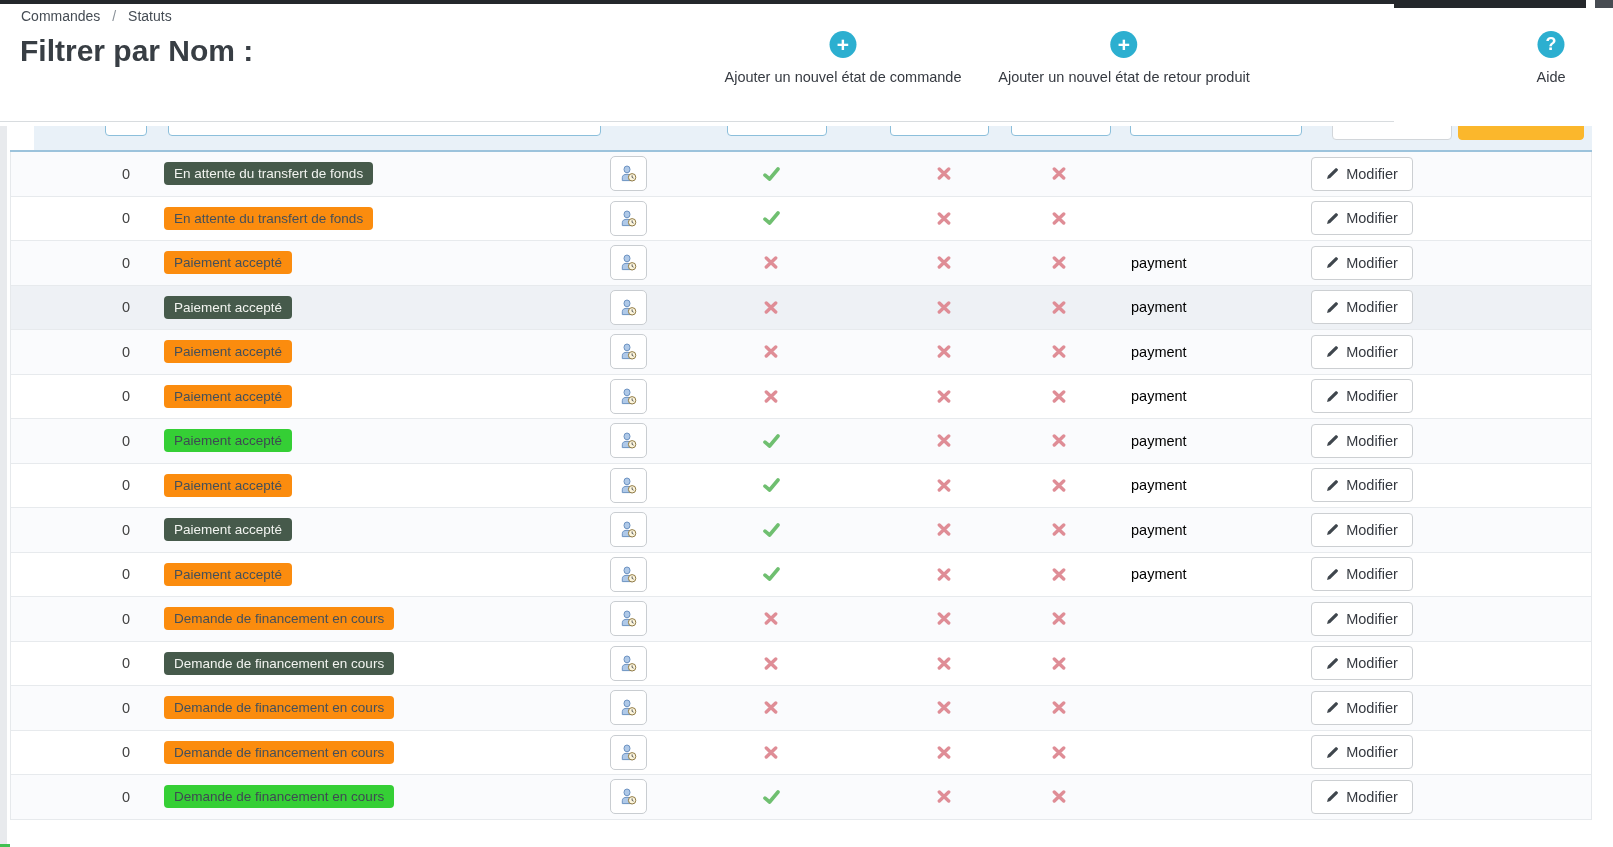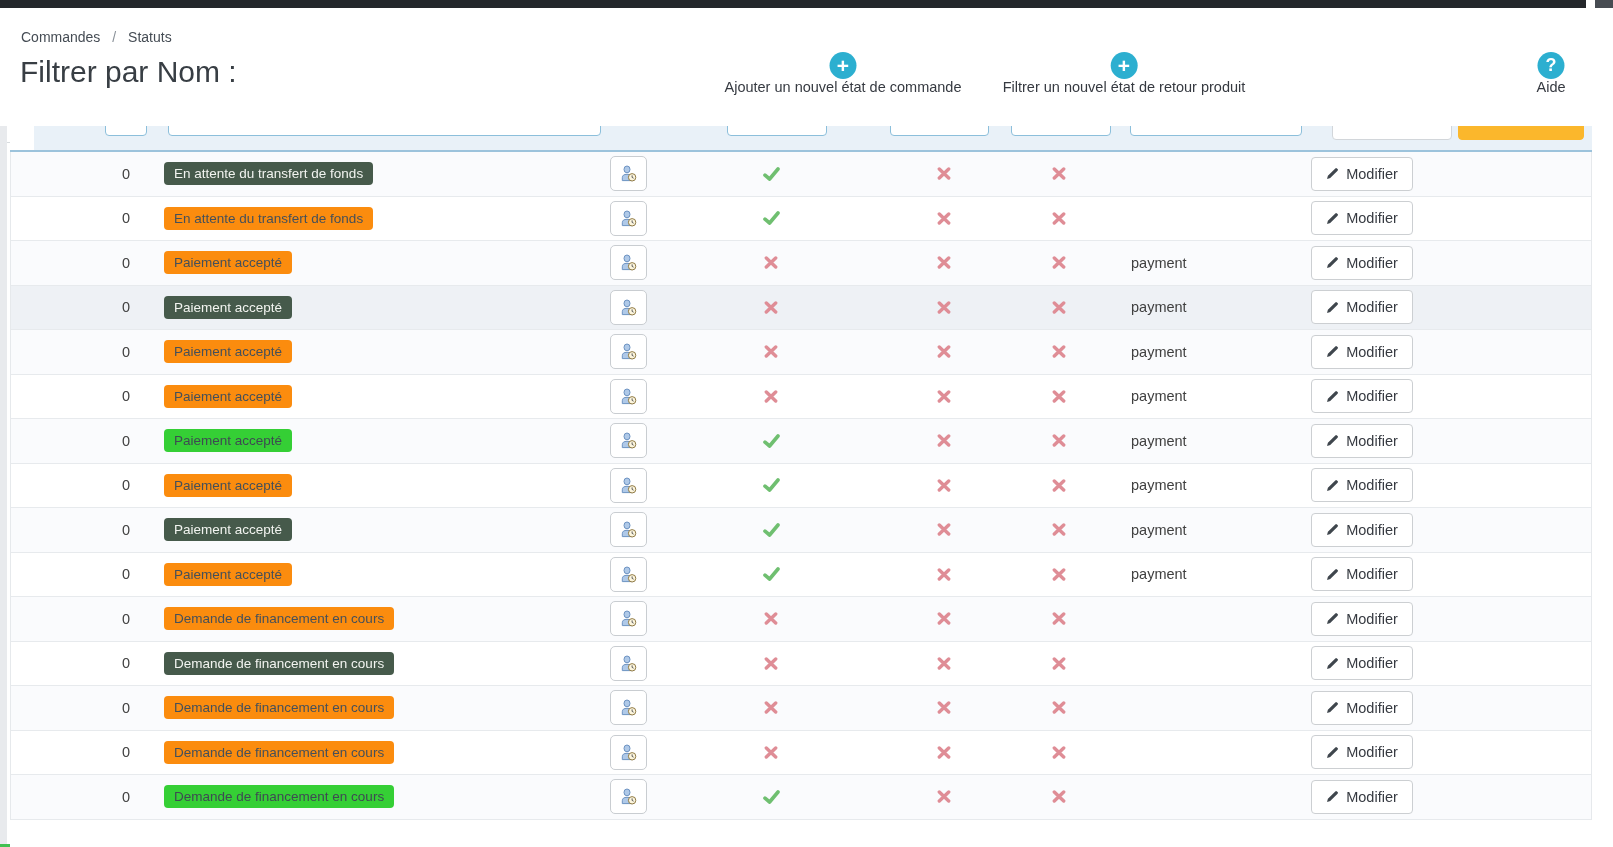--- a/index.html
+++ b/index.html
@@ -6,30 +6,30 @@
   html,body { width:1613px; height:847px; overflow:hidden; background:#fff;
     font-family:"Liberation Sans","DejaVu Sans",sans-serif; color:#363A41; }
   .stage { position:relative; width:1613px; height:847px; }
 
   
   .topbar { position:absolute; top:0; left:0; width:1613px; height:8px; background:#24272B; }
   .topbar-gap { position:absolute; top:0; left:1586px; width:9px; height:8px; background:#fff; }
   .topbar-right { position:absolute; top:0; left:1595px; width:18px; height:8px; background:#474C52; }
 
   
-  .header { position:absolute; top:25px; left:0; width:1394px; height:118px; background:#fff;
+  .header { position:absolute; top:4px; left:0; width:1394px; height:118px; background:#fff;
             border-bottom:1px solid #D8DCDF; }
   .breadcrumb { position:absolute; top:4px; left:21px; font-size:14px; color:#454C54; }
   .breadcrumb .sep { color:#8A9199; margin:0 8px; }
-  .page-title { position:absolute; top:30px; left:20px; font-size:30px; font-weight:400; color:#383E44; }
+  .page-title { position:absolute; top:30px; left:20px; font-size:30px; font-weight:700; color:#383E44; }
 
   .toolbar-btn { position:absolute; top:26px; display:flex; flex-direction:column; align-items:center;
                  transform:translateX(-50%); cursor:pointer; }
   .toolbar-btn .ticon { height:28px; display:flex; align-items:center; justify-content:center; }
-  .toolbar-btn .tlabel { font-size:14.5px; color:#363A41; white-space:nowrap; }
+  .toolbar-btn .tlabel { margin-top:11px; font-size:14.5px; color:#363A41; white-space:nowrap; }
   .plus-circle { width:27px; height:27px; border-radius:50%; background:#2CAFD0; color:#fff;
                  display:flex; align-items:center; justify-content:center;
                  font-size:21px; font-weight:bold; line-height:1; }
   .help-circle { width:27px; height:27px; border-radius:50%; background:#2CAFD0; color:#fff;
                  display:flex; align-items:center; justify-content:center;
                  font-size:18px; font-weight:bold; line-height:1; }
 
   
   .left-strip { position:absolute; top:126px; left:0; width:7px; height:721px; background:#E8EAED; }
   .corner-green { position:absolute; left:0; top:844px; width:10px; height:3px; background:#41C152; }
@@ -49,21 +49,21 @@
   .trow { display:flex; align-items:center; height:44.5px; border-bottom:1px solid #E7EAED; background:#fff; }
   .trow.odd { background:#FAFBFD; }
   .trow.hovered { background:#EEF1F5; }
   .c-blank   { flex:0 0 24px; }
   .c-count   { flex:0 0 111px; text-align:right; padding-right:16px; font-size:14.5px; color:#414141; }
   .c-name    { flex:0 0 455px; padding-left:18px; }
   .c-icon    { flex:0 0 55px; display:flex; justify-content:center; }
   .c-flag1   { flex:0 0 230px; display:flex; justify-content:center; }
   .c-flag2   { flex:0 0 115px; display:flex; justify-content:center; }
   .c-flag3   { flex:0 0 116px; display:flex; justify-content:center; }
-  .c-template{ flex:0 0 194px; padding-left:14px; font-size:14.5px; color:#404040; }
+  .c-template{ flex:0 0 194px; padding-left:14px; font-size:14.5px; color:#000000; }
   .c-actions { flex:1 1 auto; display:flex; justify-content:flex-start; padding-right:7px; }
 
   .status-badge { display:inline-block; padding:4px 10px; border-radius:4px; font-size:13.5px; white-space:nowrap; }
 
   .icon-btn { width:37px; height:35px; background:#fff; border:1px solid #C9CDD1; border-radius:5px;
               display:flex; align-items:center; justify-content:center; cursor:pointer; }
 
   .modify-btn { height:34px; min-width:102px; background:#fff; border:1px solid #CCCFD2; border-radius:4px;
                 display:inline-flex; align-items:center; justify-content:center; gap:7px;
                 font-size:14.5px; color:#363A41; cursor:pointer; padding:0 12px; }
@@ -89,21 +89,21 @@
     <div class="toolbar-btn" style="left:843px;">
       <span class="ticon">
           <span class="plus-circle">+</span>
         </span>
       <span class="tlabel">Ajouter un nouvel état de commande</span>
     </div>
     <div class="toolbar-btn" style="left:1124px;">
       <span class="ticon">
           <span class="plus-circle">+</span>
         </span>
-      <span class="tlabel">Filtrer un nouvel état de retour produit</span>
+      <span class="tlabel">Ajouter un nouvel état de retour produit</span>
     </div>
     <div class="toolbar-btn" style="left:1551px;">
       <span class="ticon">
           <span class="help-circle">?</span>
         </span>
       <span class="tlabel">Aide</span>
     </div>
   </div>
 
   <div class="left-strip"></div>

